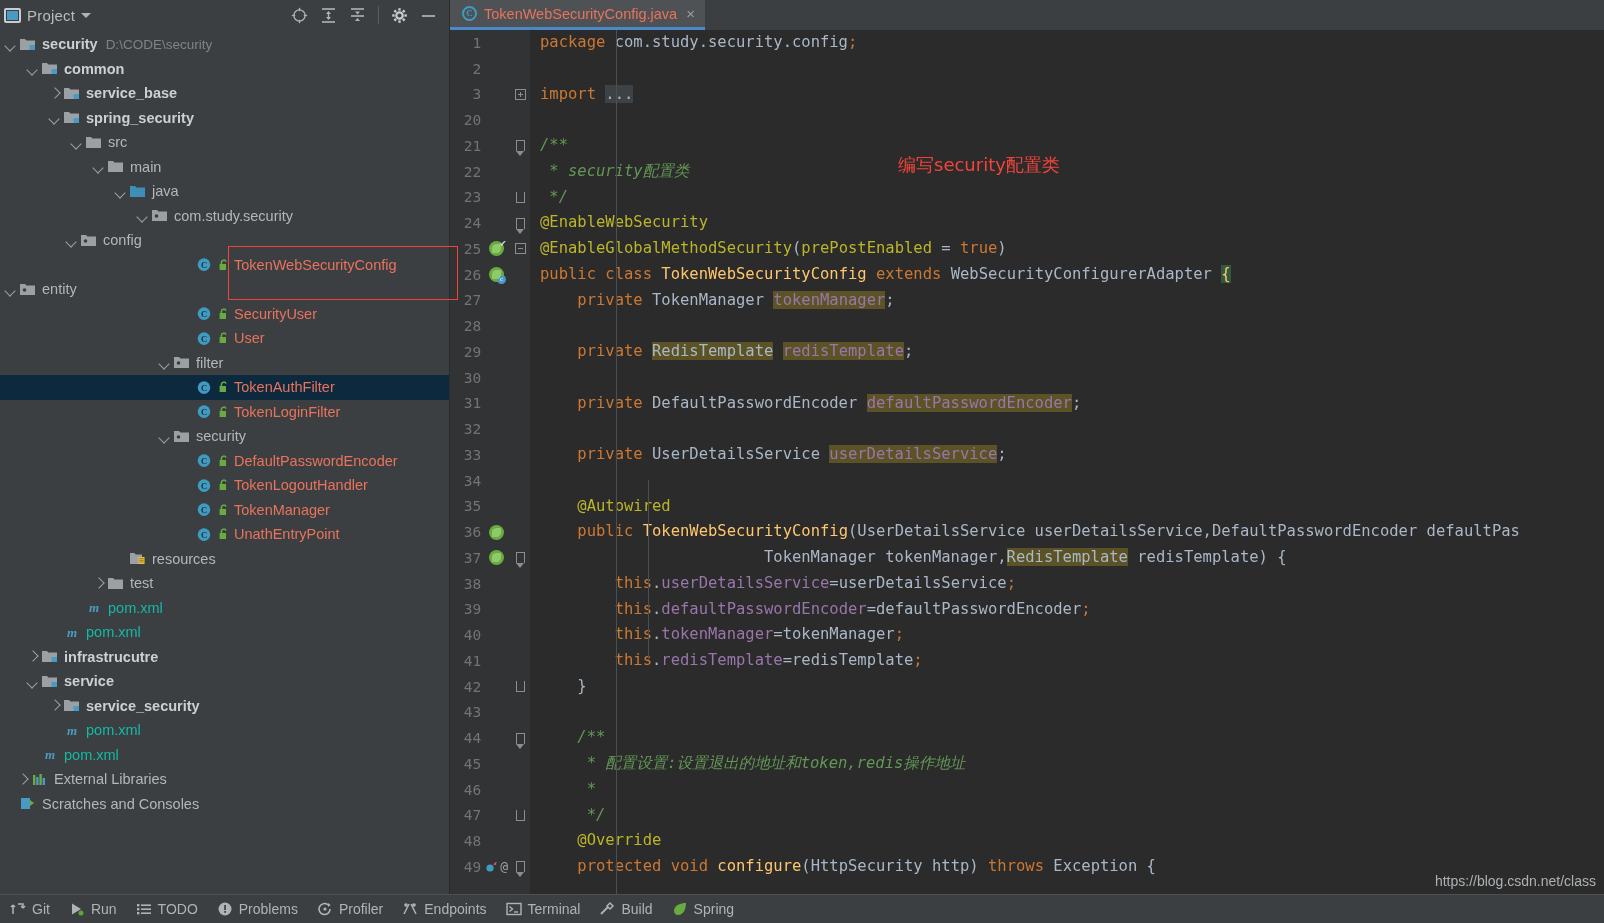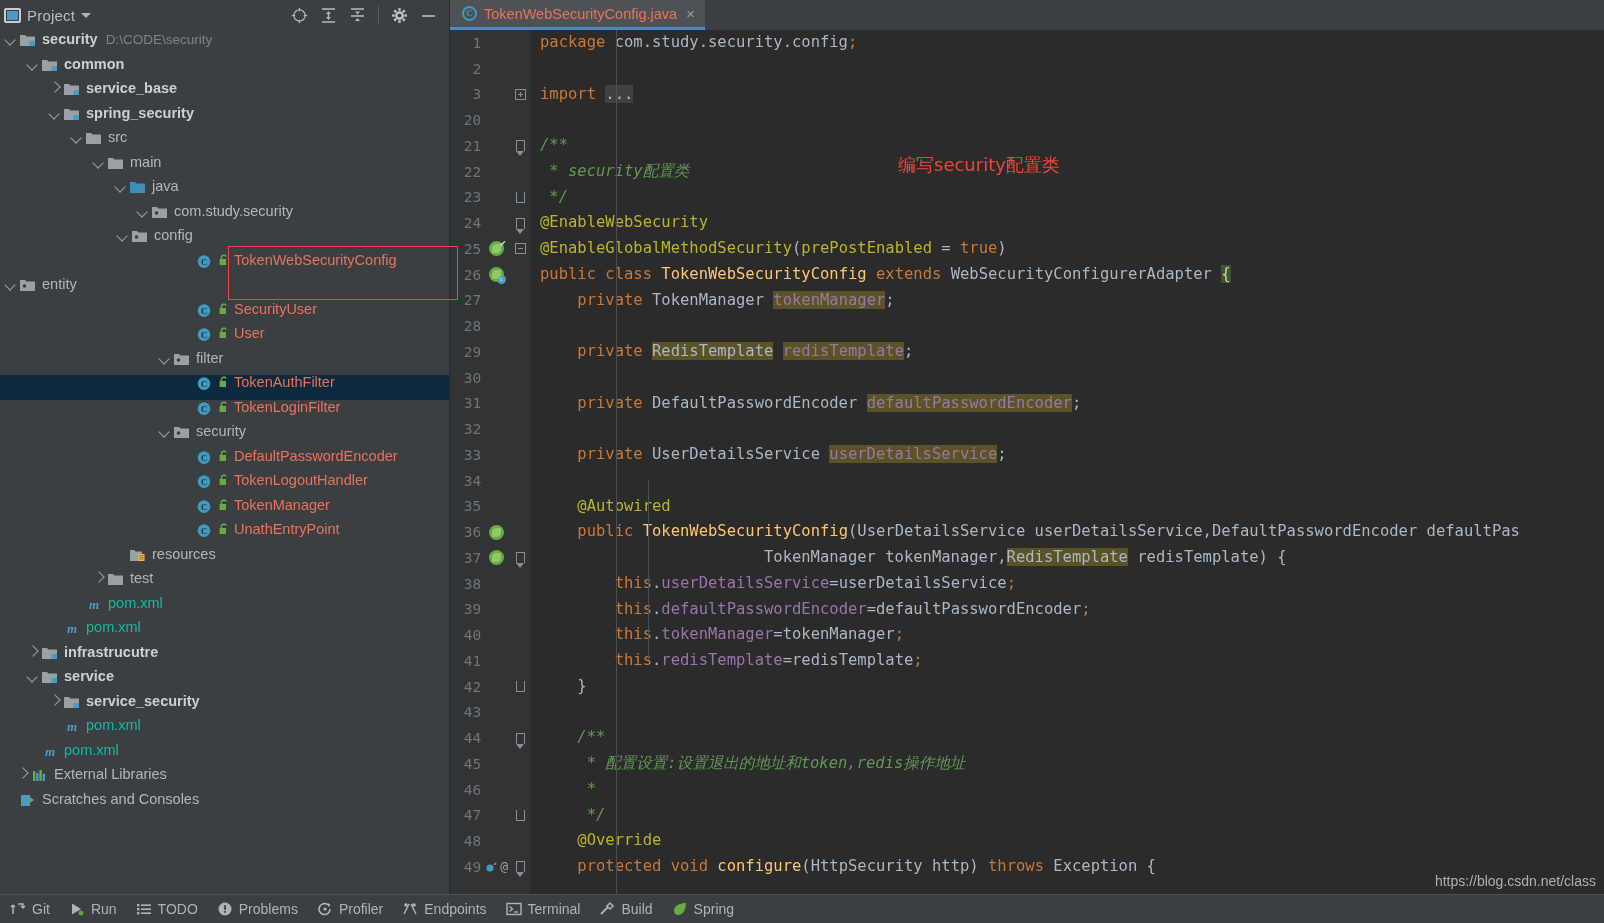--- a/index.html
+++ b/index.html
@@ -49,21 +49,21 @@
   .tool-ico { width: 17px; height: 17px; display: block; }
   .tool-sep { width: 1px; height: 18px; background: #5a5d5f; }
 
   
   .tree {
     flex: 1 1 auto; overflow: hidden;
     padding-top: 2px;
     font-size: 14.5px;
   }
   .trow {
-    height: 24.5px; display: flex; align-items: flex-start;
+    height: 24.5px; display: flex; align-items: center;
     white-space: nowrap; color: #afb1b3;
     padding-left: 4px;
   }
   .trow.sel { background: #0d293e; }
   .arrow {
     width: 13px; flex: 0 0 13px; display: inline-block;
     position: relative; height: 13px; margin-right: 2px;
   }
   .arrow.down::before {
     content: ""; position: absolute; left: 2px; top: 4px;
@@ -360,21 +360,21 @@
             <span class="lbl plain">java</span>
           </div>
           <div class="trow" style="padding-left: 136px;">
             <span class="arrow down"></span>
             <svg viewBox="0 0 18 17" class="ico">
               <path d="M1 3h5l1.4 1.6H16V14H1z" fill="#9aa0a3"></path>
               <circle cx="5.5" cy="9" r="1.8" fill="#3a3d3f"></circle>
             </svg>
             <span class="lbl plain">com.study.security</span>
           </div>
-          <div class="trow" style="padding-left: 116px;">
+          <div class="trow" style="padding-left: 65px;">
             <span class="arrow down"></span>
             <svg viewBox="0 0 18 17" class="ico">
               <path d="M1 3h5l1.4 1.6H16V14H1z" fill="#9aa0a3"></path>
               <circle cx="5.5" cy="9" r="1.8" fill="#3a3d3f"></circle>
             </svg>
             <span class="lbl plain">config</span>
           </div>
           <div class="trow" style="padding-left: 180px;">
             <span class="arrow"></span>
             <svg viewBox="0 0 18 17" class="ico">

